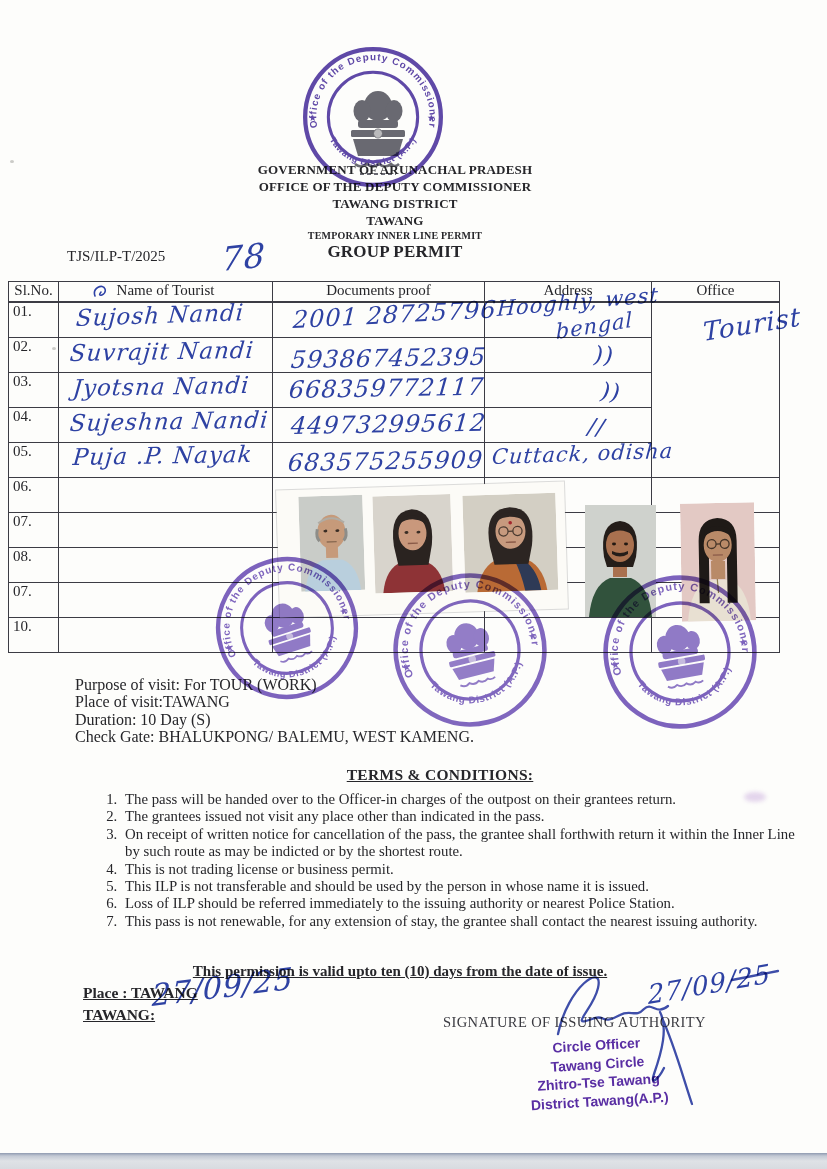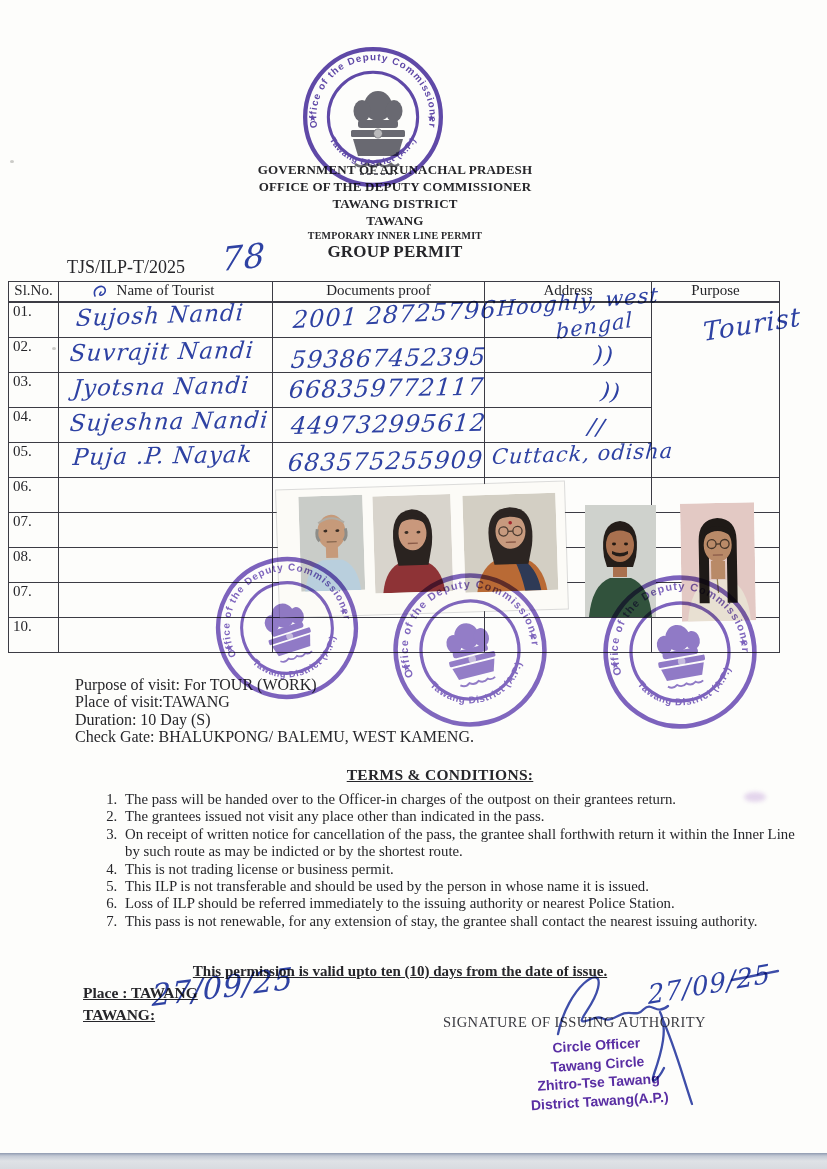--- a/index.html
+++ b/index.html
@@ -15,21 +15,21 @@
   .stamp-b{left:390px;top:570px;width:160px;height:160px;color:#5d3db0;opacity:.78;transform:rotate(-14deg);}
   .stamp-c{left:600px;top:572px;width:160px;height:160px;color:#5d3db0;opacity:.8;transform:rotate(-10deg);}
   .ring-text{font-family:"Liberation Sans",sans-serif;font-weight:bold;font-size:11.5px;letter-spacing:1.2px;fill:currentColor;}
   .ring-text2{font-family:"Liberation Sans",sans-serif;font-weight:bold;font-size:10.5px;letter-spacing:.8px;fill:currentColor;}
   .ring-star{font-size:11px;fill:currentColor;}
   .header-text{left:0;top:161px;width:790px;text-align:center;z-index:2;font-weight:bold;}
   .header-text div{line-height:17px;font-size:13px;letter-spacing:.2px;}
   .header-text .small{font-size:10px;line-height:14px;}
   .header-text .gp{font-size:17px;line-height:18px;}
   
-  .permit-no{left:67px;top:257px;font-size:18px;z-index:2;}
+  .permit-no{left:67px;top:248px;font-size:15px;z-index:2;}
   
   .hw{position:absolute;font-family:"DejaVu Serif",serif;font-style:italic;color:#2e42a6;
       z-index:7;mix-blend-mode:multiply;white-space:nowrap;transform-origin:left center;letter-spacing:1px;}
   .hw78{left:222px;top:240px;font-size:33px;transform:rotate(-6deg) skewX(-8deg);}
   .hw-n1{left:76px;top:305px;font-size:23px;transform:rotate(-2deg) skewX(-6deg);}
   .hw-d1{left:293px;top:306px;font-size:24px;transform:rotate(-3deg) skewX(-6deg);}
   .hw-a1{left:497px;top:297px;font-size:21px;transform:rotate(-5deg) skewX(-8deg);}
   .hw-a1b{left:556px;top:320px;font-size:21px;transform:rotate(-9deg) skewX(-8deg);}
   .hw-rm{left:703px;top:317px;font-size:26px;transform:rotate(-9deg) skewX(-6deg);}
   .hw-n2{left:70px;top:340px;font-size:23px;transform:rotate(-1deg) skewX(-6deg);}
@@ -147,21 +147,21 @@
         <col class="c-doc">
         <col class="c-addr">
         <col class="c-rem">
       </colgroup>
     <tbody>
         <tr>
       <th>Sl.No.</th>
       <th>Name of Tourist</th>
       <th>Documents proof</th>
       <th>Address</th>
-      <th>Purpose</th>
+      <th>Office</th>
     </tr>
     <tr>
           <td>01.</td>
           <td></td>
           <td></td>
           <td></td>
           <td rowspan="5"></td>
         </tr>
     <tr>
           <td>02.</td>

